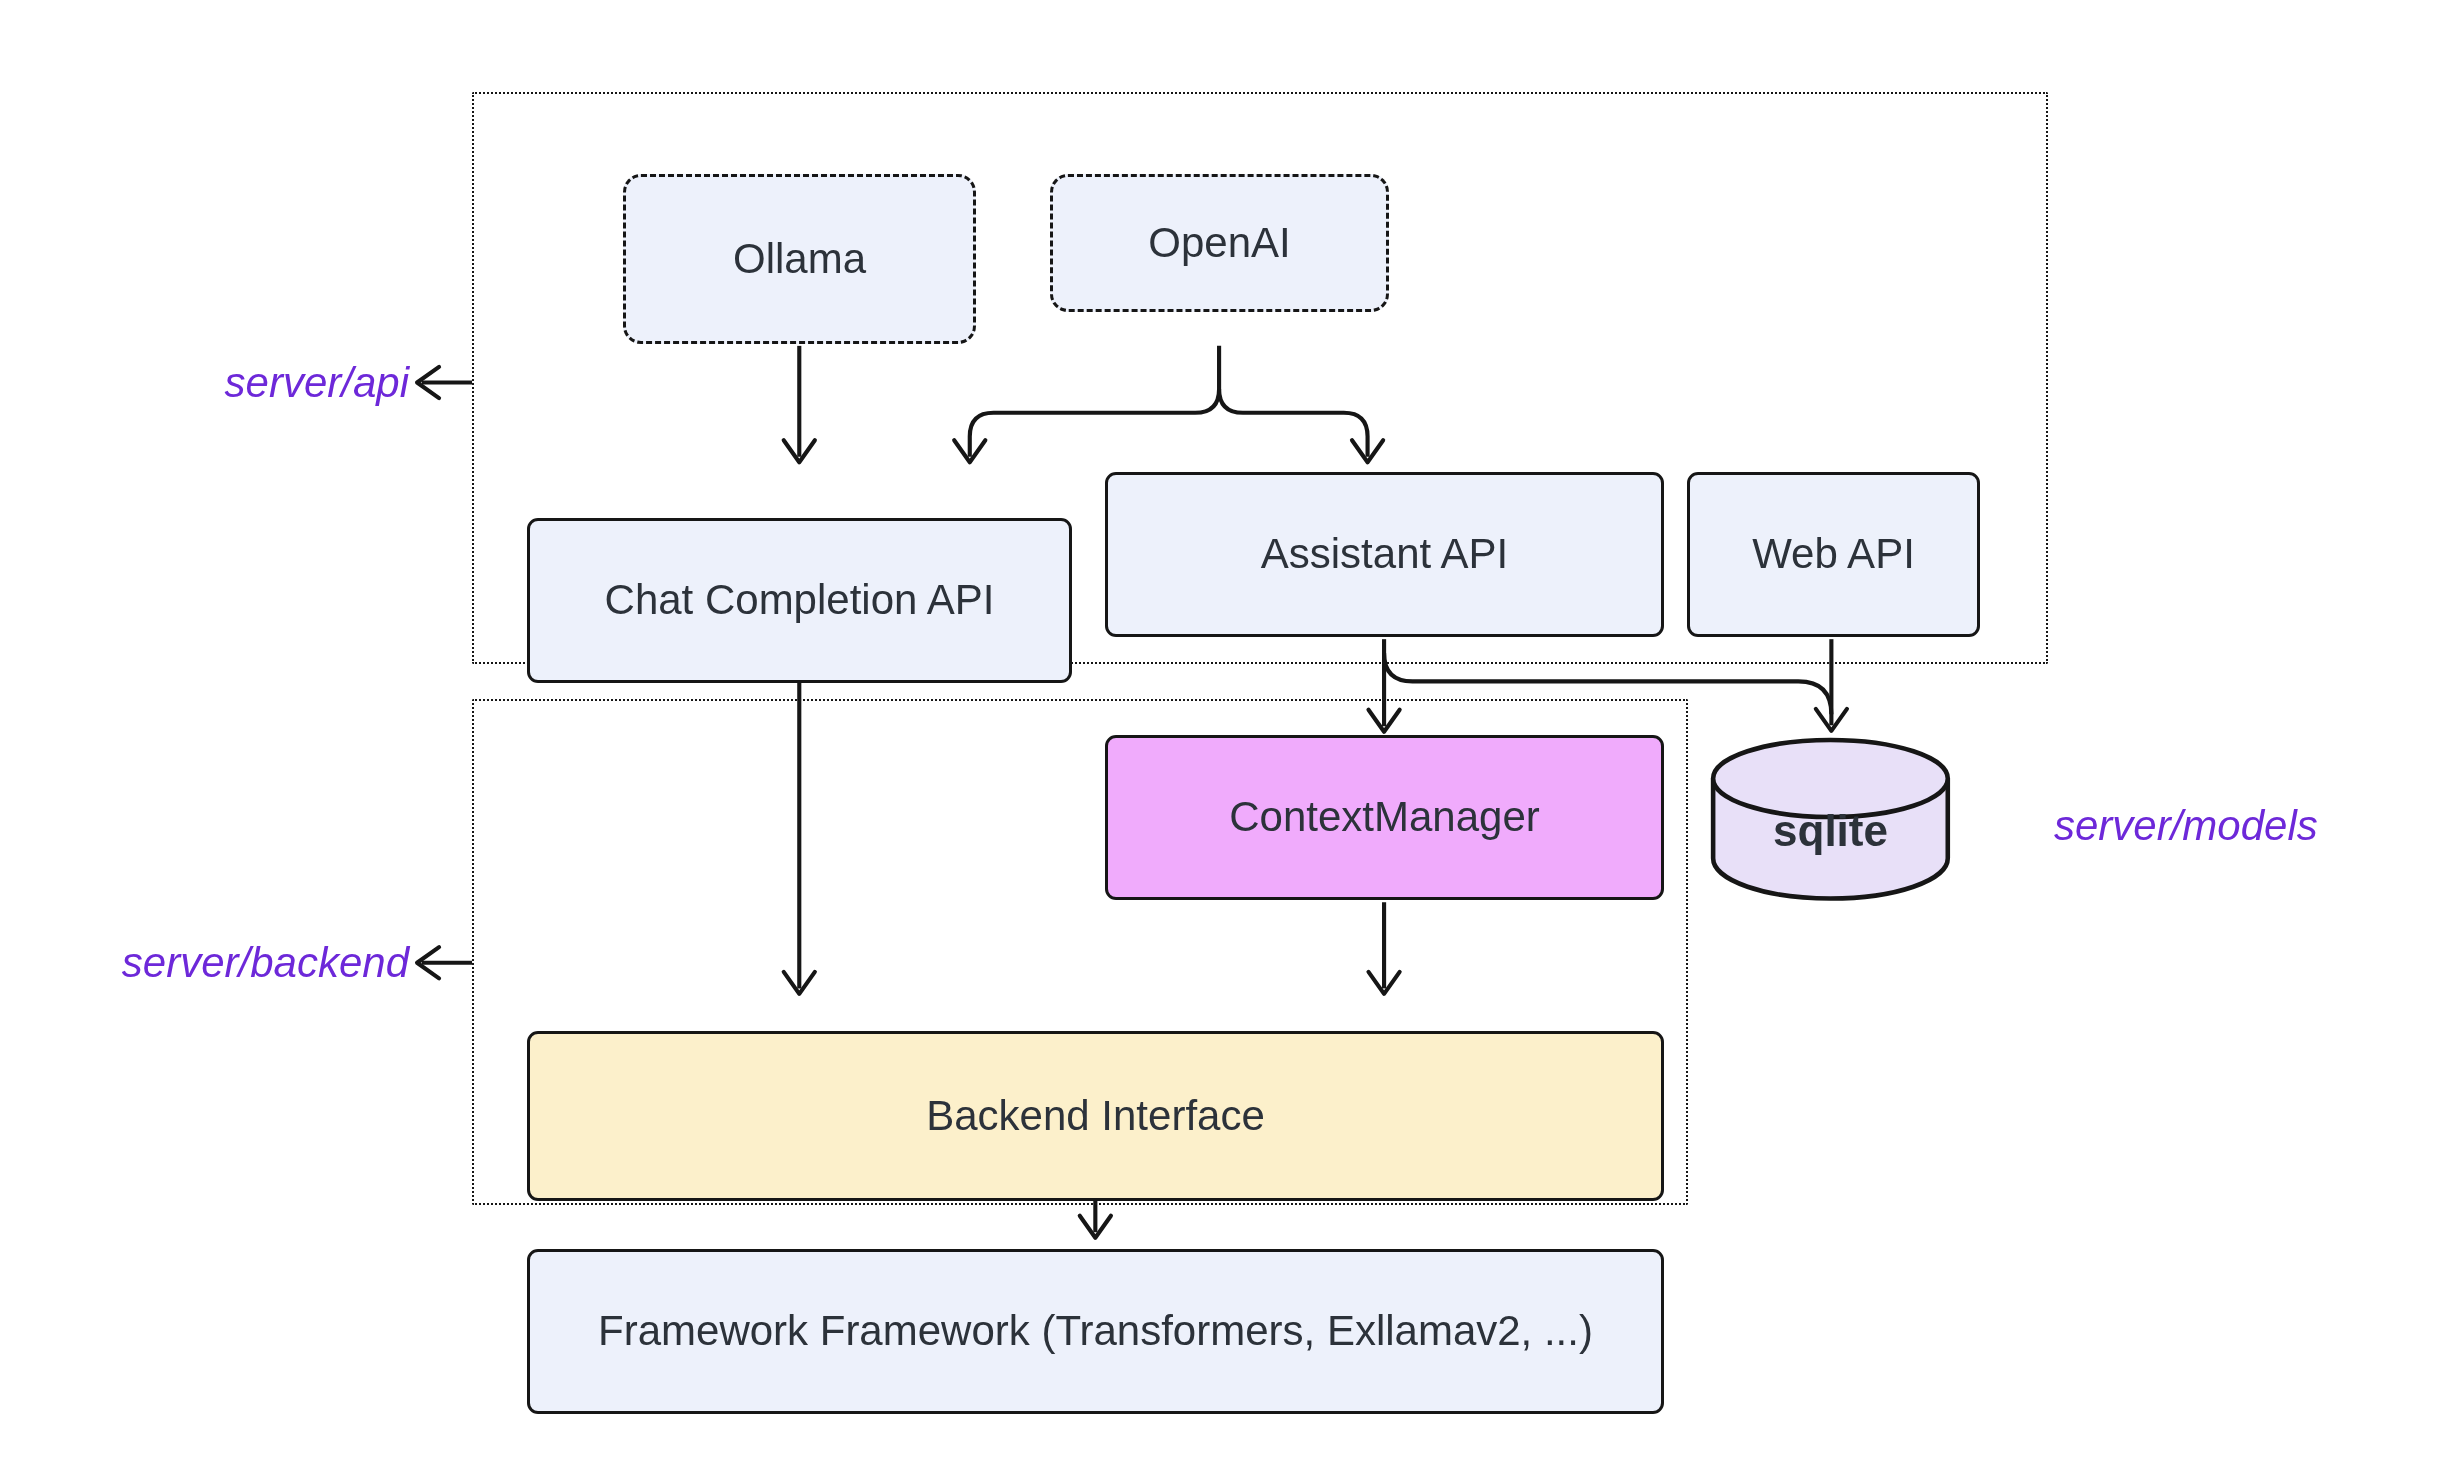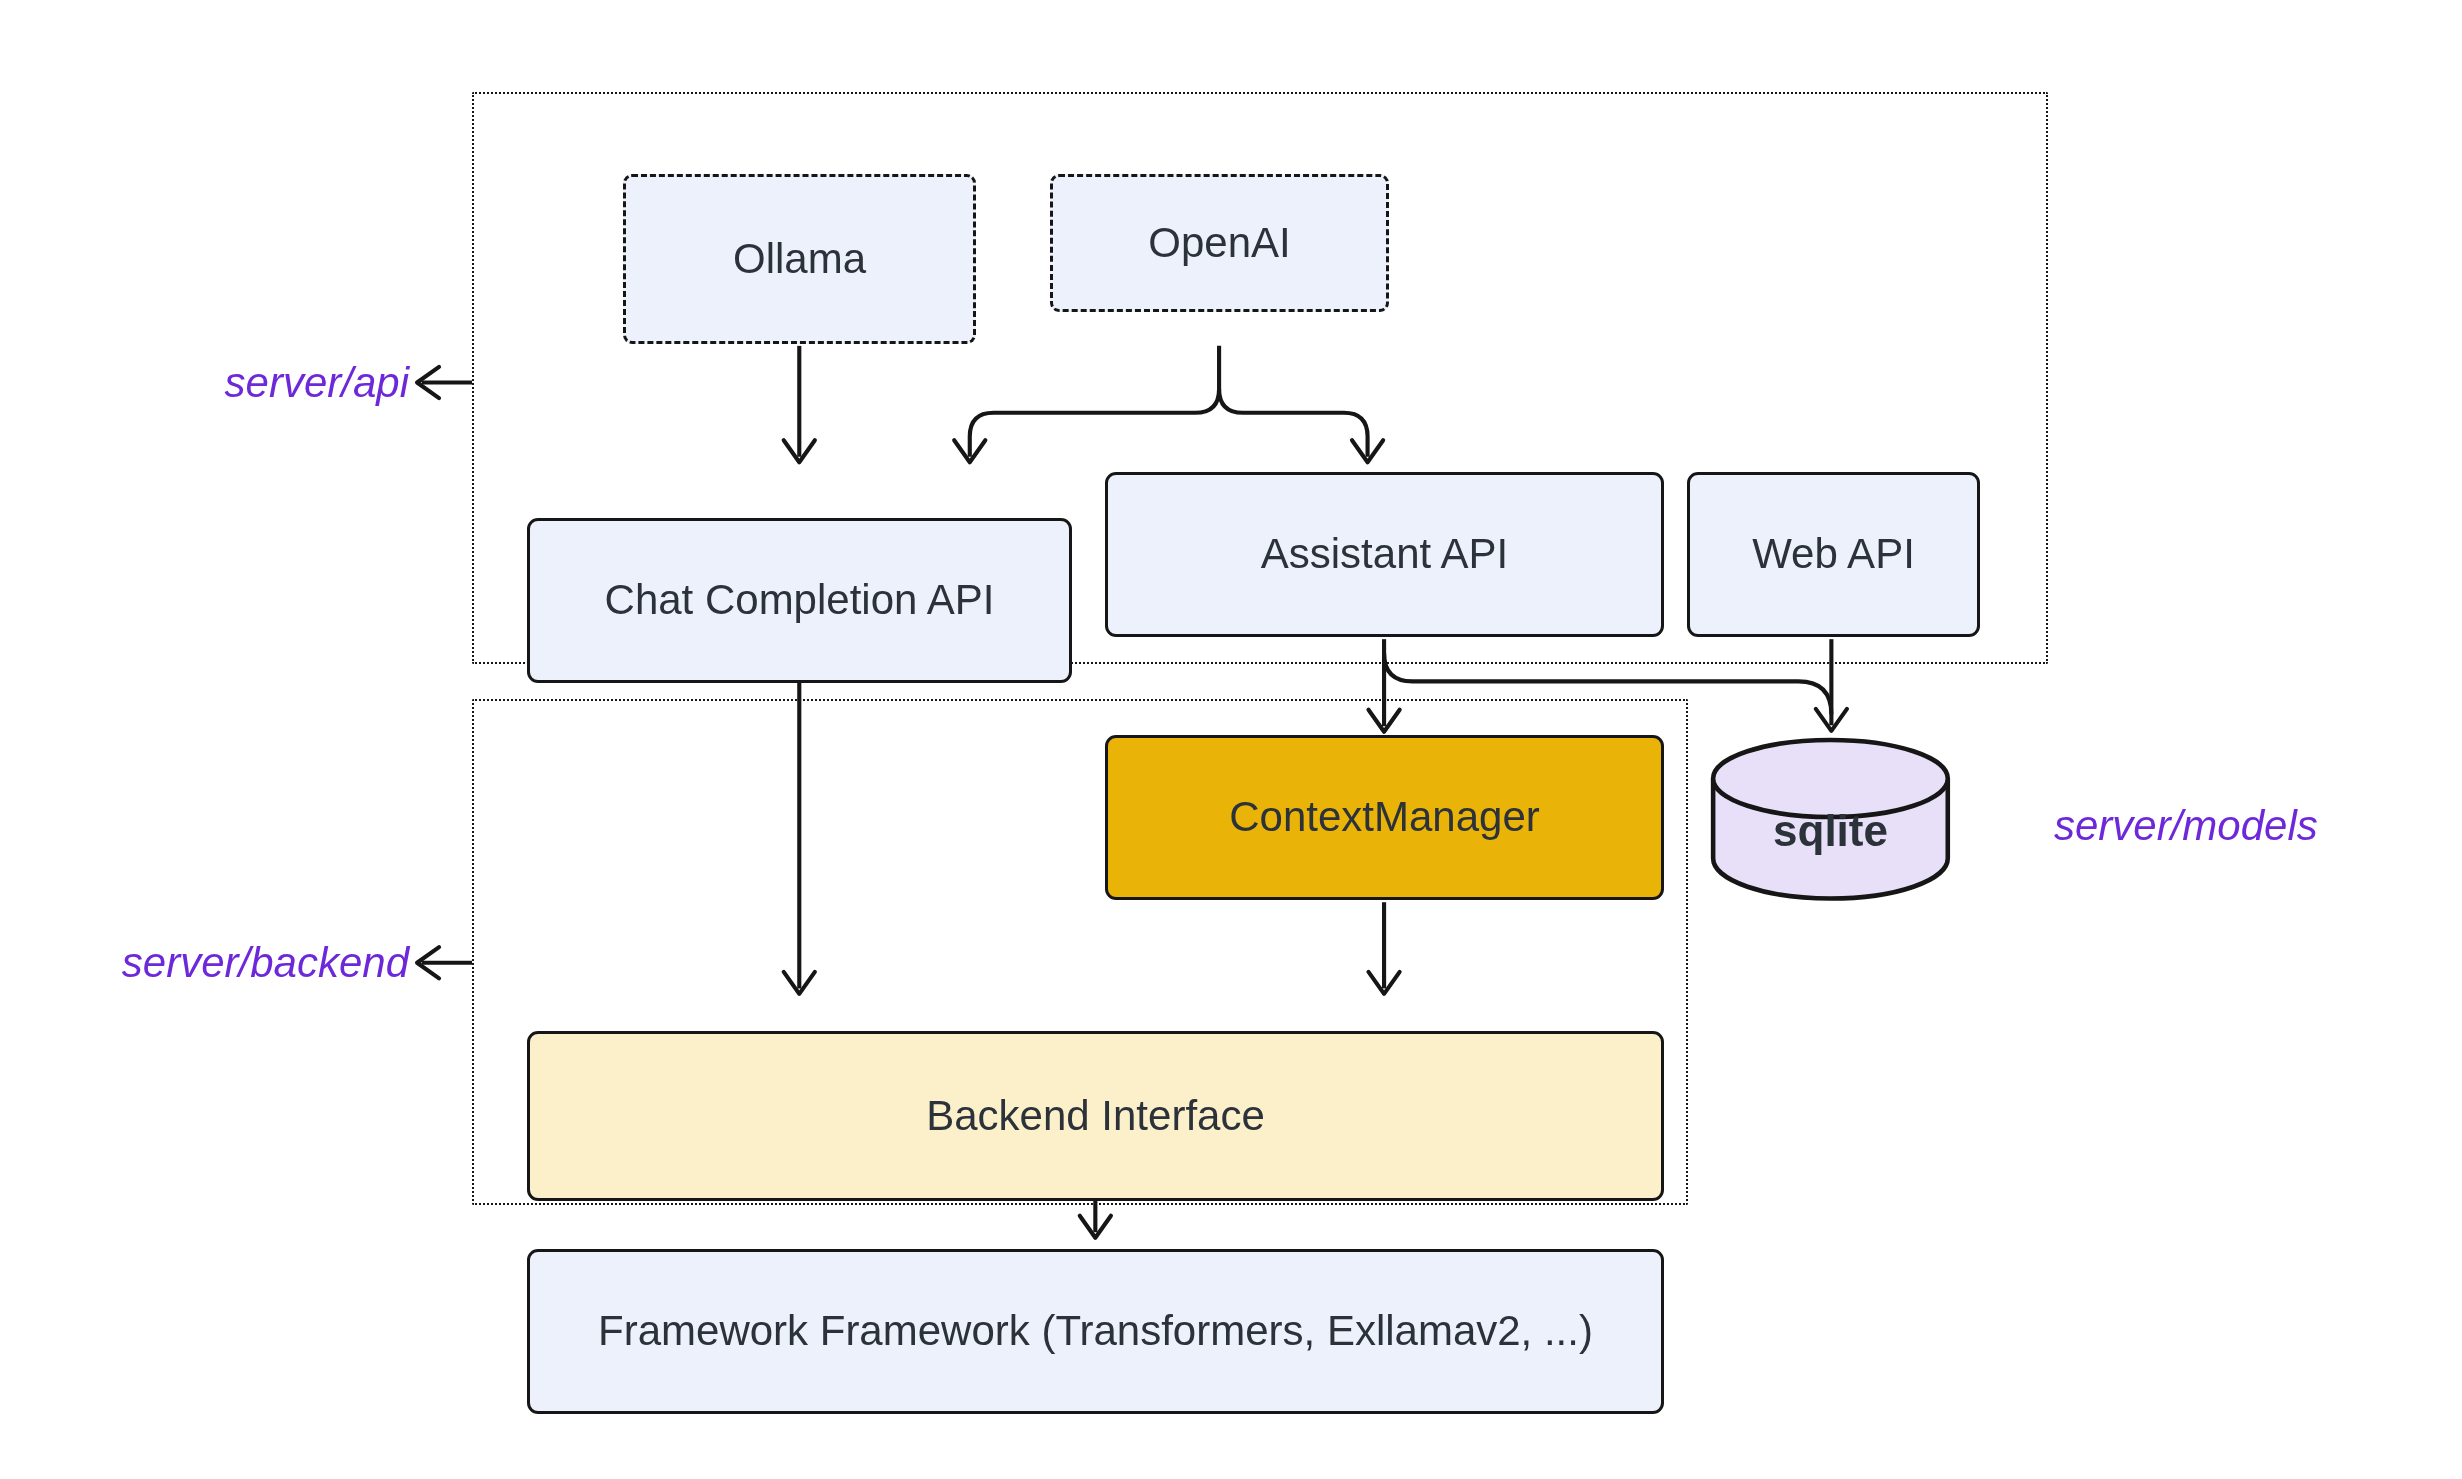--- a/index.html
+++ b/index.html
@@ -22,23 +22,23 @@
     position:absolute;
     border:3.7px solid #161616;
     border-radius:11px;
     display:flex;align-items:center;justify-content:center;
     text-align:center;
     font-size:42px;
     line-height:1.3;
     color:#2c323a;
     box-sizing:border-box;
   }
-  .node.dashed{border:3.7px dashed #161616;border-radius:9px;}
+  .node.dashed{border:3.7px dashed #161616;border-radius:18px;}
   .fill-blue{background:#edf1fb;}
-  .fill-green{background:#eab308;}
+  .fill-green{background:#f0abfc;}
   .fill-yellow{background:#fcf0cb;margin-top:27px;}
   .side-label{
     position:absolute;
     font-size:42px;
     line-height:55px;
     height:55px;
     color:#6d28d9;
     white-space:nowrap;
     font-style:italic;
   }

